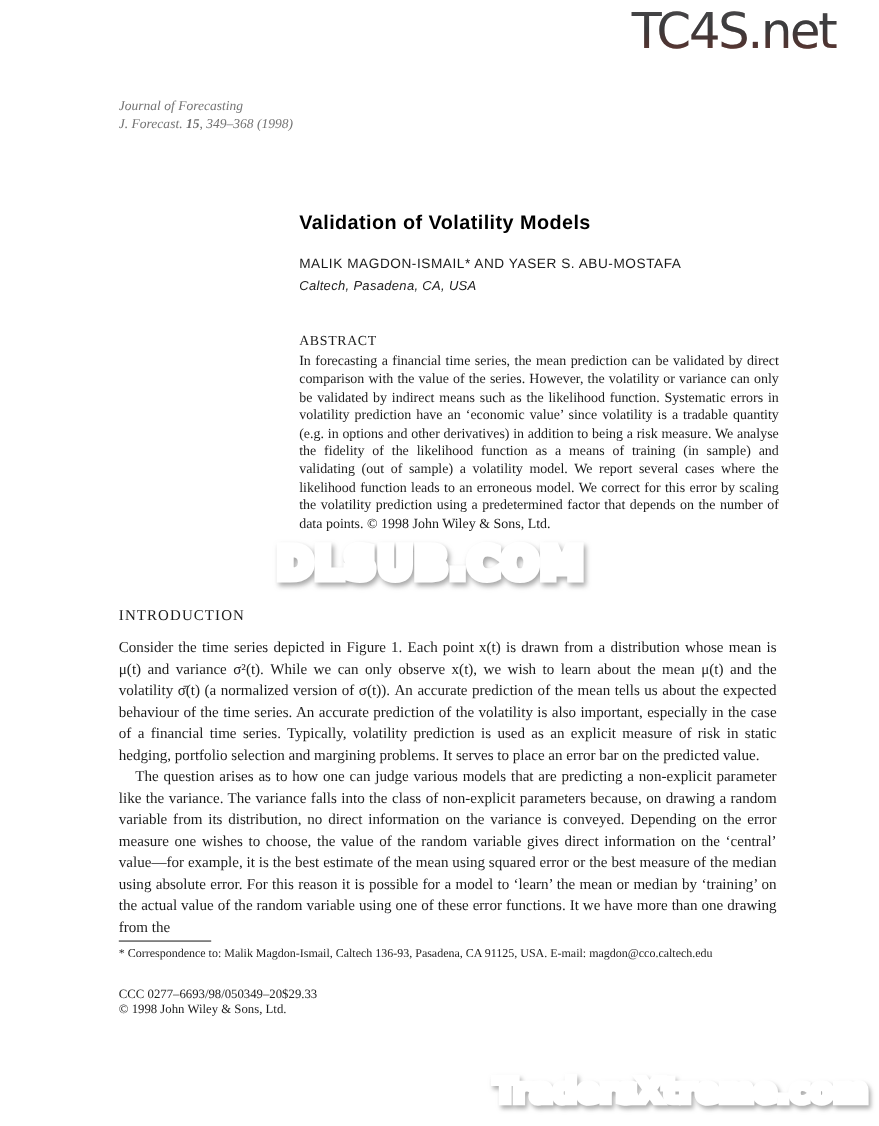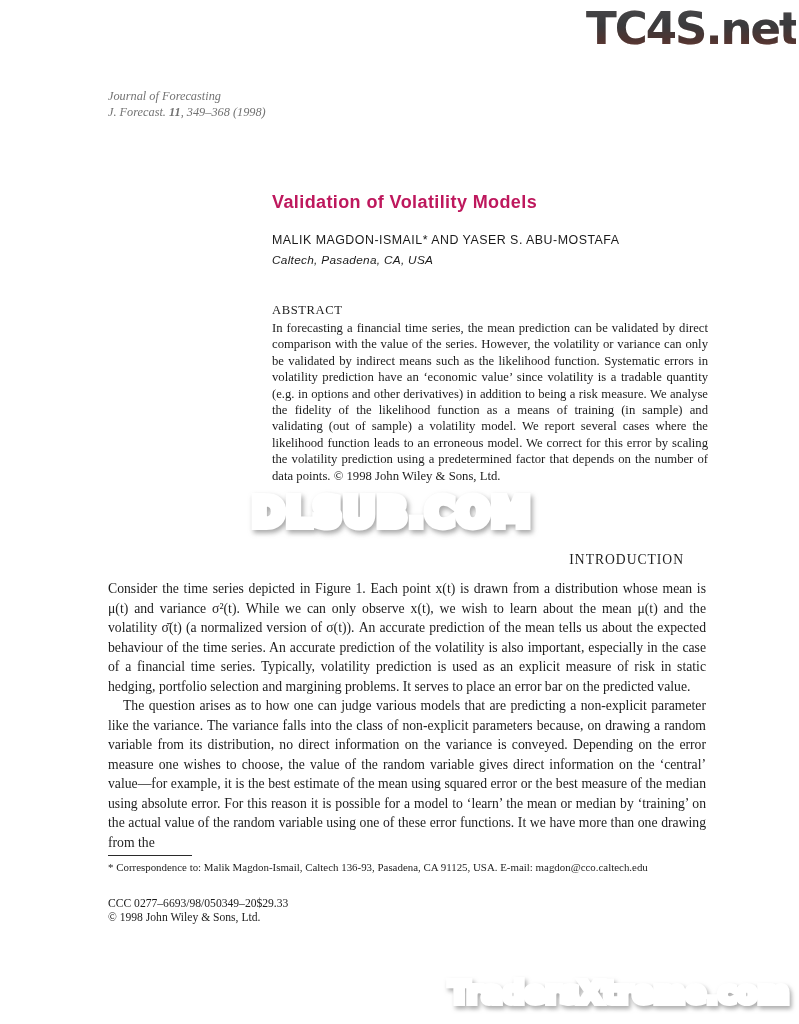--- a/index.html
+++ b/index.html
@@ -18,43 +18,42 @@
     left:108px;top:89px;
     font-style:italic;
     font-size:12.3px;line-height:15.5px;
     color:#737373;
     white-space:nowrap;
   }
   .journal-header .vol{font-weight:bold;}
 
   
   .tc4s{
-    left:586px;top:2px;width:210px;height:56px;
+    left:574px;top:2px;width:210px;height:56px;
     font-family:"DejaVu Sans", sans-serif;
-    font-weight:700;
+    font-weight:400;
     font-size:45px;
     letter-spacing:-2px;
     white-space:nowrap;
     background:linear-gradient(180deg,#4b4b4d 0%,#3a3a3c 42%,#4e3431 68%,#7c463c 100%);
     -webkit-background-clip:text;
     background-clip:text;
     color:transparent;
     text-shadow:none;
     filter:drop-shadow(0.5px 0.5px 0.7px rgba(110,80,70,0.45));
-    text-align:center;
   }
 
   
   .title{
     left:272px;top:192px;width:470px;
     font-family:"Liberation Sans", sans-serif;
     font-weight:bold;
     font-size:18px;
     letter-spacing:0.4px;
-    color:#be185d;
+    color:#000000;
   }
   .authors{
     left:272px;top:233px;width:470px;
     font-family:"Liberation Sans", sans-serif;
     font-size:12.4px;
     letter-spacing:0.5px;
     color:#1a1a1a;
     white-space:nowrap;
   }
   .affiliation{
@@ -101,21 +100,21 @@
   }
   .dlsub .wm-front{
     color:#c01f2c;
     -webkit-text-stroke:2px #8f1722;
     paint-order:stroke fill;
   }
 
   
   .intro-heading{
     left:108px;top:552px;width:576px;
-    text-align:right;
+    text-align:left;
     font-size:13.6px;
     letter-spacing:1px;
   }
   .body-text{
     left:108px;top:579px;width:598px;
     font-size:13.7px;line-height:19.5px;
     text-align:justify;
   }
   .body-text p{margin:0;}
   .body-text p.indent{text-indent:15px;}
@@ -159,21 +158,21 @@
     paint-order:stroke fill;
   }
 </style>
 </head>
 <body>
 
 <div class="page">
 
   <div class="abs journal-header">
     <div>Journal of Forecasting</div>
-    <div><span>J. Forecast. </span><span class="vol">11</span><span>, 349–368 (1998)</span></div>
+    <div><span>J. Forecast. </span><span class="vol">15</span><span>, 349–368 (1998)</span></div>
   </div>
 
   <div class="abs tc4s">TC4S.net</div>
 
   <div class="abs title">Validation of Volatility Models</div>
   <div class="abs authors">MALIK MAGDON-ISMAIL* AND YASER S. ABU-MOSTAFA</div>
   <div class="abs affiliation">Caltech, Pasadena, CA, USA</div>
 
   <div class="abs abstract-label">ABSTRACT</div>
   <div class="abs abstract-body">In forecasting a financial time series, the mean prediction can be validated by direct comparison with the value of the series. However, the volatility or variance can only be validated by indirect means such as the likelihood function. Systematic errors in volatility prediction have an ‘economic value’ since volatility is a tradable quantity (e.g. in options and other derivatives) in addition to being a risk measure. We analyse the fidelity of the likelihood function as a means of training (in sample) and validating (out of sample) a volatility model. We report several cases where the likelihood function leads to an erroneous model. We correct for this error by scaling the volatility prediction using a predetermined factor that depends on the number of data points. © 1998 John Wiley &amp; Sons, Ltd.</div>

